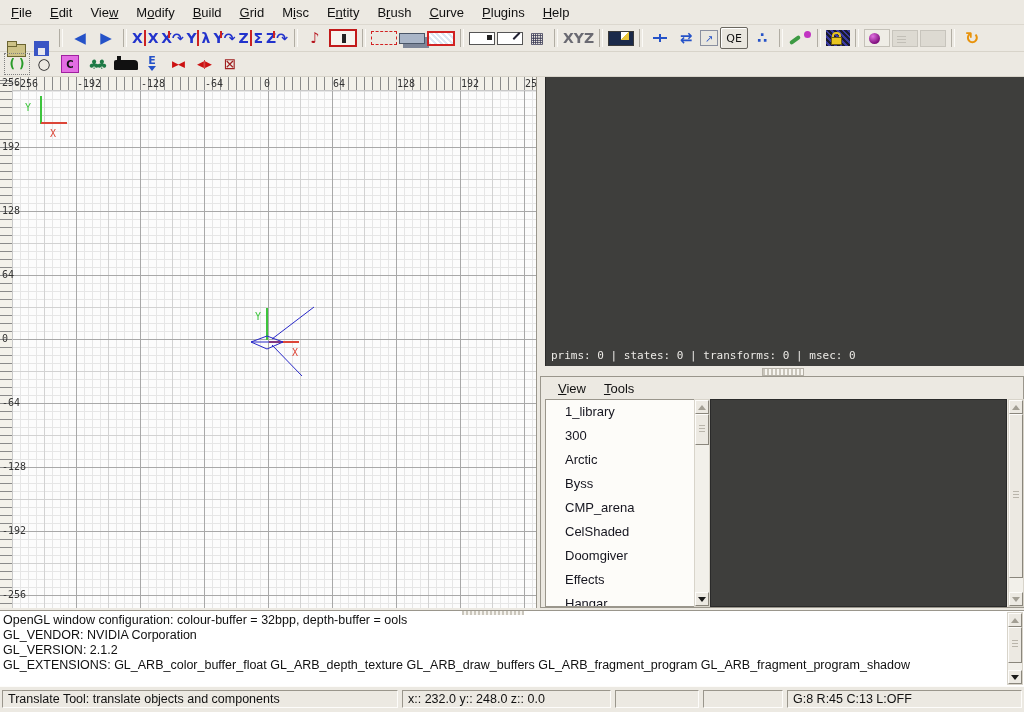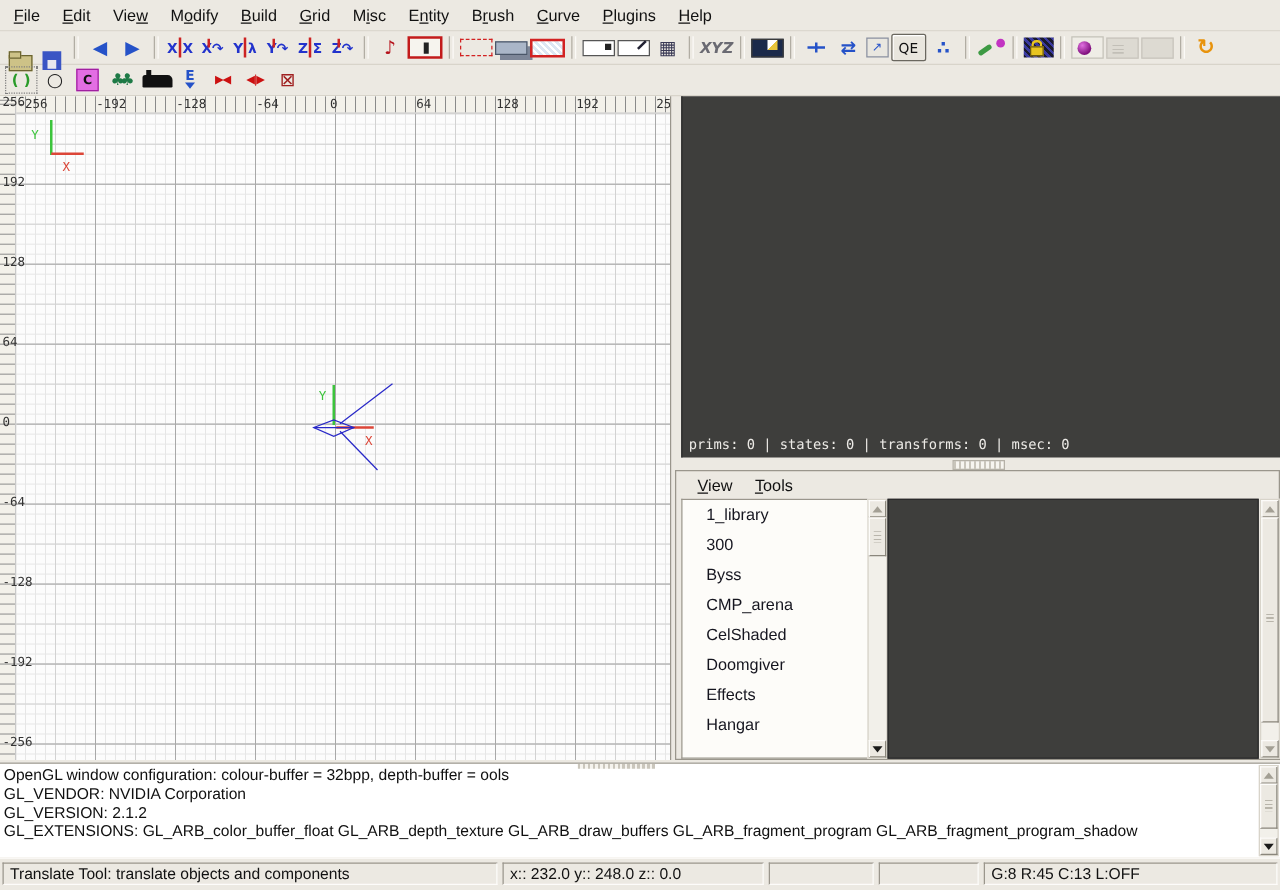--- a/index.html
+++ b/index.html
@@ -15,41 +15,41 @@
   
   .toolbar{position:absolute;left:0;width:1024px;display:flex;align-items:center;padding-left:3px;
            box-sizing:border-box;border-bottom:1px solid #d8d4ca;}
   .tb1{top:25px;height:27px;}
   .tb2{top:52px;height:25px;}
   .tb-item{min-width:24px;height:22px;margin:0 1px;display:flex;align-items:center;justify-content:center;
            position:relative;font-family:"DejaVu Sans",sans-serif;}
   .tb-item.tb-sep{min-width:0;width:2px;height:18px;margin:0 4px;
            border-left:1px solid #b1ada3;border-right:1px solid #fbfaf7;}
   .ic-lg{font-size:15px;line-height:1;}
-  .ic-sm{font-size:12px;font-weight:bold;font-style:italic;}
+  .ic-sm{font-size:14px;font-weight:bold;}
   .ic-bold{font-weight:bold;}
   .ic-blue{color:#2552c8;}
   .ic-navy{color:#3a3a55;}
   .ic-red{color:#b5121b;}
   .ic-gray{color:#6a6a72;}
   .ic-orange{color:#e8930c;font-size:17px;}
   .ic-dark{color:#222;}
   .ic-darkred{color:#a22entity;}
   .ic-darkred{color:#a02020;}
 
   .ic-open{width:0;height:0;}
   .ic-open::before{content:'';position:absolute;left:3px;top:6px;width:17px;height:11px;
       background:#cdc287;border:1px solid #6b6430;}
   .ic-open::after{content:'';position:absolute;left:3px;top:3px;width:8px;height:4px;
       background:#cdc287;border:1px solid #6b6430;}
   .ic-save{width:0;height:0;}
   .ic-save::before{content:'';position:absolute;left:4px;top:3px;width:15px;height:15px;background:#3a55c4;}
   .ic-save::after{content:'';position:absolute;left:8px;top:10px;width:7px;height:7px;background:#e8e8ee;}
 
-  .ic-axis,.ic-axisr{color:#2233cc;font-size:11px;font-weight:bold;white-space:pre;}
+  .ic-axis,.ic-axisr{color:#2233cc;font-size:14px;font-weight:bold;white-space:pre;}
   .ic-axis::after{content:'';position:absolute;left:50%;top:3px;bottom:3px;width:2px;background:#cc2222;
       transform:translateX(-50%);}
   .ic-axisr::after{content:'';position:absolute;left:8px;top:4px;width:2px;height:7px;background:#cc2222;}
 
   .ic-door{width:11px;height:14px;border:2px solid #c21a1a;background:#f6f4ee;}
   .ic-door::before{content:'';display:block;width:4px;height:9px;background:#222;margin:1px 0 0 1px;}
 
   .ic-dashred{width:15px;height:12px;border:1px dashed #d22222;}
   .ic-cascade{width:9px;height:9px;background:#aab6c8;border:1px solid #4a5668;
       box-shadow:4px 4px 0 0 #7d8698;}
@@ -408,20 +408,21 @@
 
         <span class="menu-item"><u>T</u>ools</span>
       </div>
     <div class="tex-body">
       <div class="folder-list">
 
           <div class="folder-item">1_library</div>
 
           <div class="folder-item">300</div>
 
+          <div class="folder-item">Arctic</div>
 
           <div class="folder-item">Byss</div>
 
           <div class="folder-item">CMP_arena</div>
 
           <div class="folder-item">CelShaded</div>
 
           <div class="folder-item">Doomgiver</div>
 
           <div class="folder-item">Effects</div>

